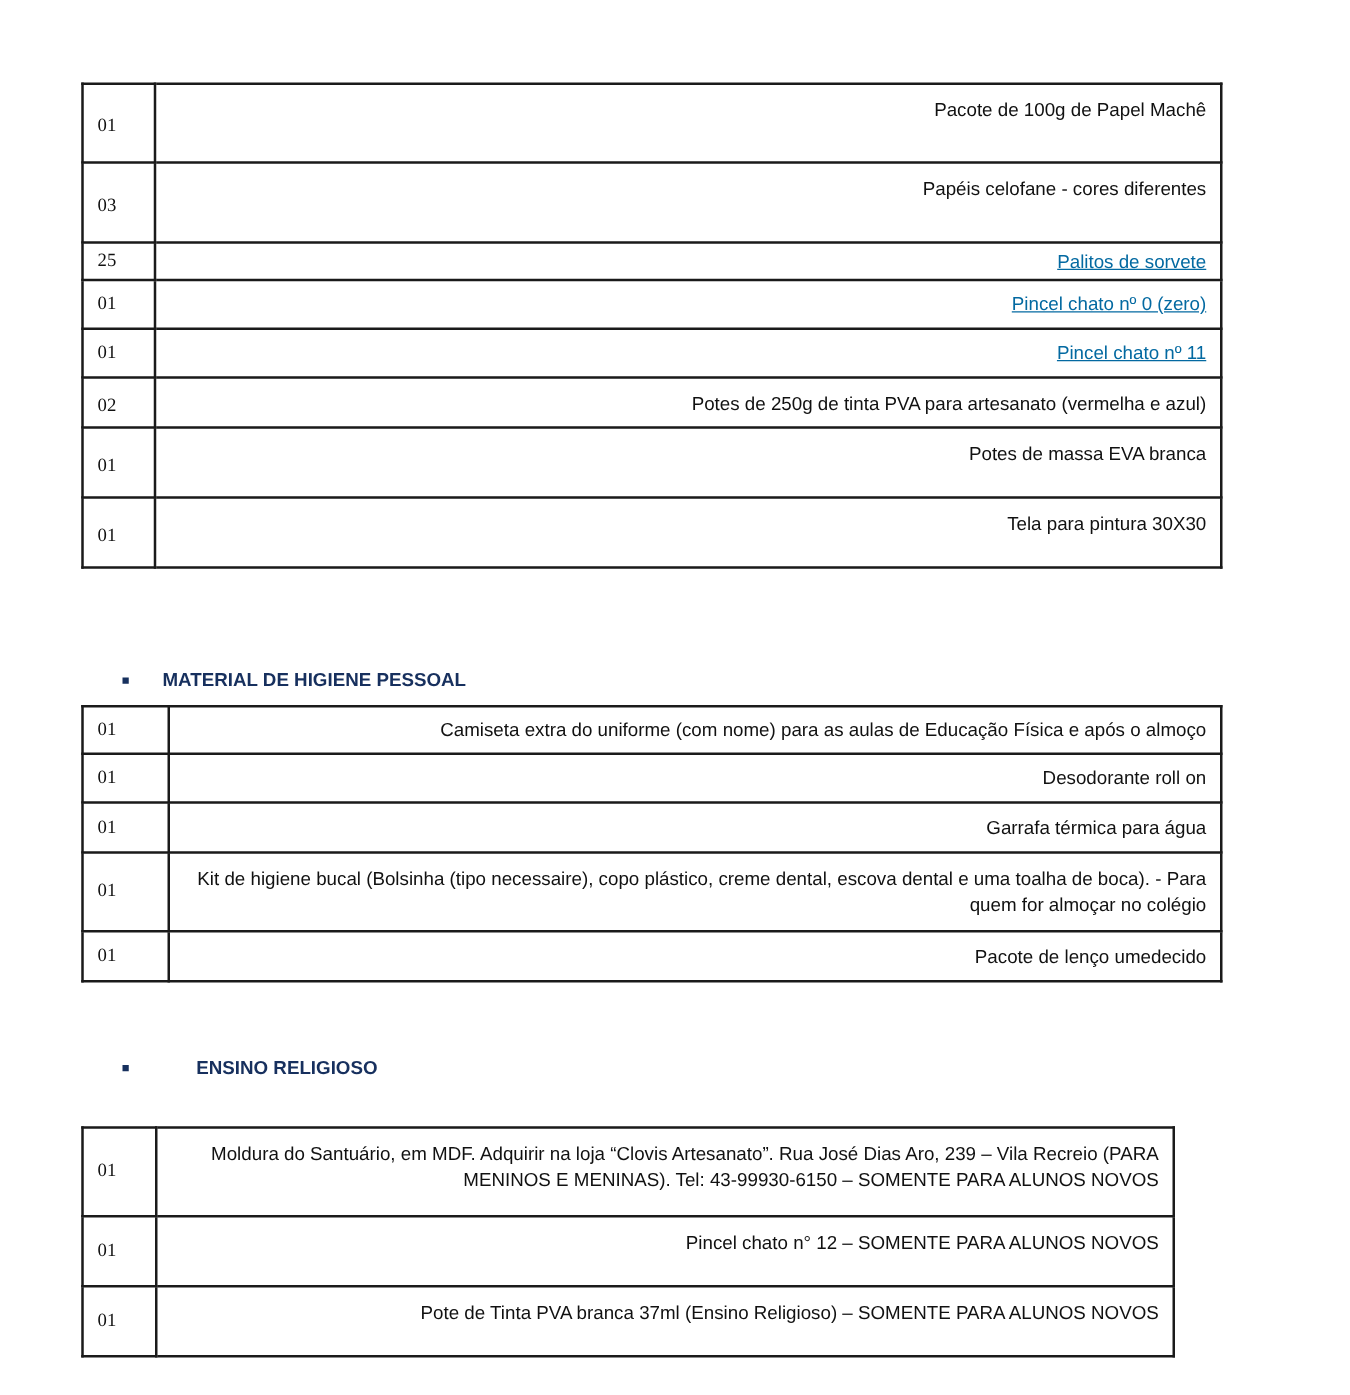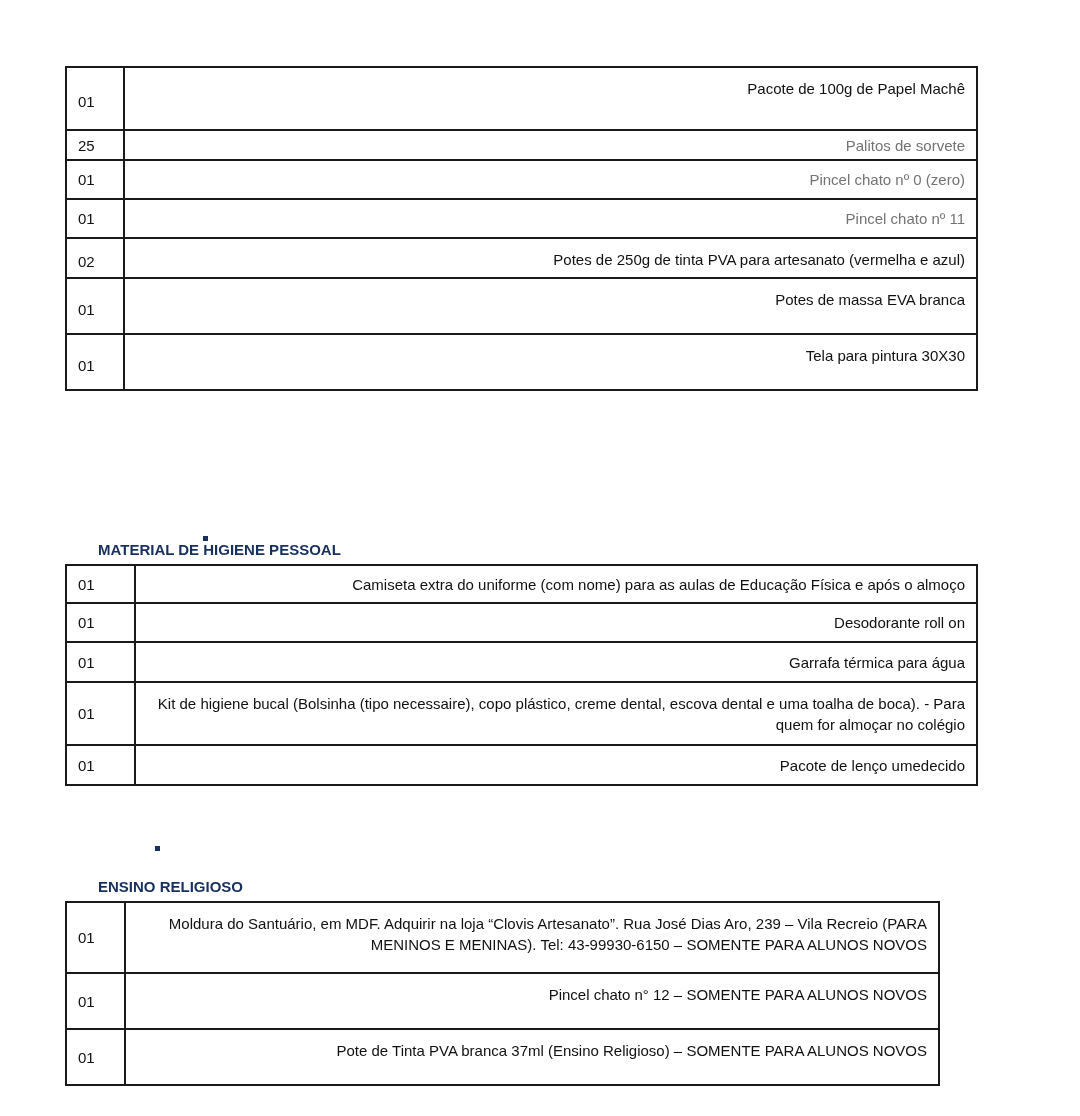--- a/index.html
+++ b/index.html
@@ -23,51 +23,51 @@
     font-size: 15px;
   }
   table.doc-table td {
     border: 2px solid #1a1a1a;
     padding: 0 11px;
     vertical-align: top;
     line-height: 21px;
   }
   table.doc-table td.qty {
     vertical-align: middle;
+    font-family: Liberation Serif, serif;
   }
   table.doc-table td.desc {
     vertical-align: middle;
     text-align: right;
   }
   
   #table-arts { top: 66px; width: 913px; }
   #table-arts col.c1 { width: 58px; }
   #table-arts td.desc.tall { vertical-align: top; padding-top: 10px; }
   #table-arts td.qty.tall { vertical-align: middle; padding-top: 6px; }
-  .muted { color: #737373; }
+  .muted { color: #0369a1; text-decoration: underline; }
 
   
   #table-hygiene { top: 564px; width: 913px; }
   #table-hygiene col.c1 { width: 69px; }
 
   
   #table-religion { top: 901px; width: 875px; }
   #table-religion col.c1 { width: 59px; }
   #table-religion td.desc.tall { vertical-align: top; padding-top: 10px; }
 
   .section-heading {
     position: absolute;
     left: 98px;
     font-family: "Liberation Sans", "DejaVu Sans", sans-serif;
     font-weight: bold;
     font-size: 15px;
     color: #17305e;
     display: flex;
     align-items: center;
-    flex-direction: column;
   }
   .section-heading .bullet {
     display: inline-block;
     width: 5px;
     height: 5px;
     background: #17305e;
     margin-right: 27px;
   }
   #heading-hygiene { top: 536px; }
   #heading-religion { top: 846px; gap: 27px; }
@@ -77,20 +77,24 @@
 
 <table class="doc-table" id="table-arts">
   <colgroup>
       <col class="c1">
       <col>
     </colgroup>
   <tbody>
       <tr style="height:63px">
     <td class="qty tall">01</td>
     <td class="desc tall">Pacote de 100g de Papel Machê</td>
+  </tr>
+  <tr style="height:64px">
+    <td class="qty tall">03</td>
+    <td class="desc tall">Papéis celofane -  cores diferentes</td>
   </tr>
   <tr style="height:30px">
     <td class="qty">25</td>
     <td class="desc muted">Palitos de sorvete</td>
   </tr>
   <tr style="height:39px">
     <td class="qty">01</td>
     <td class="desc muted">Pincel chato nº 0 (zero)</td>
   </tr>
   <tr style="height:39px">

